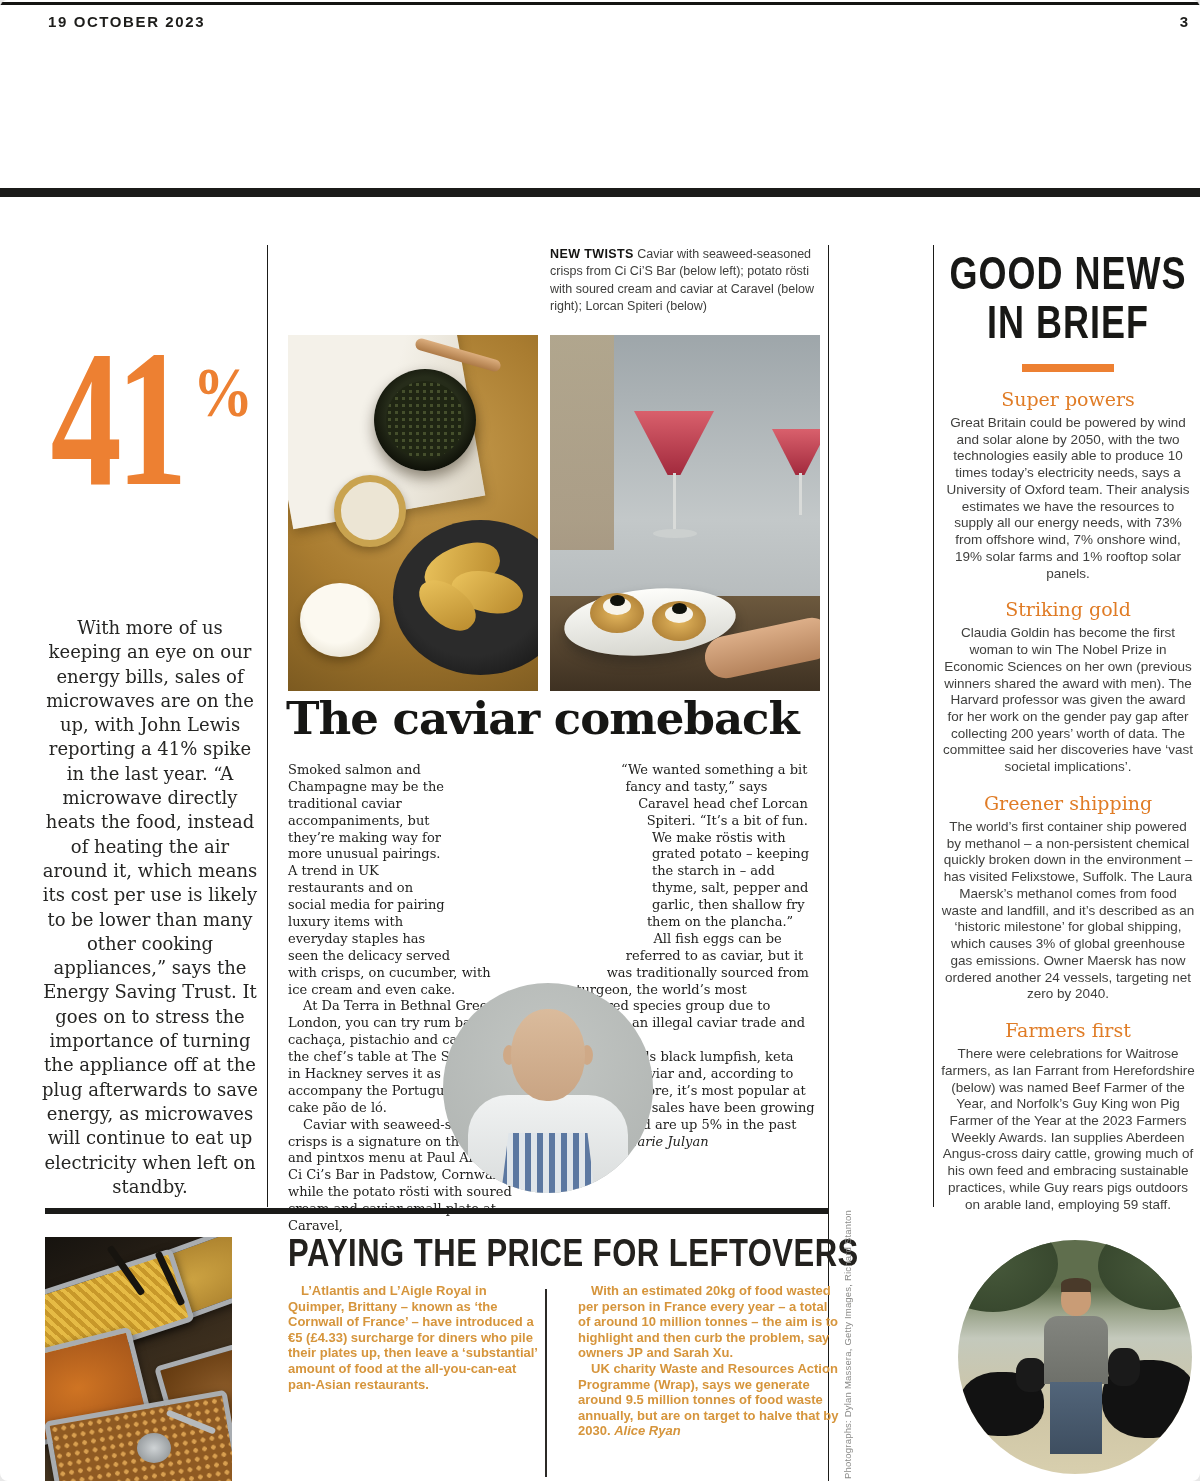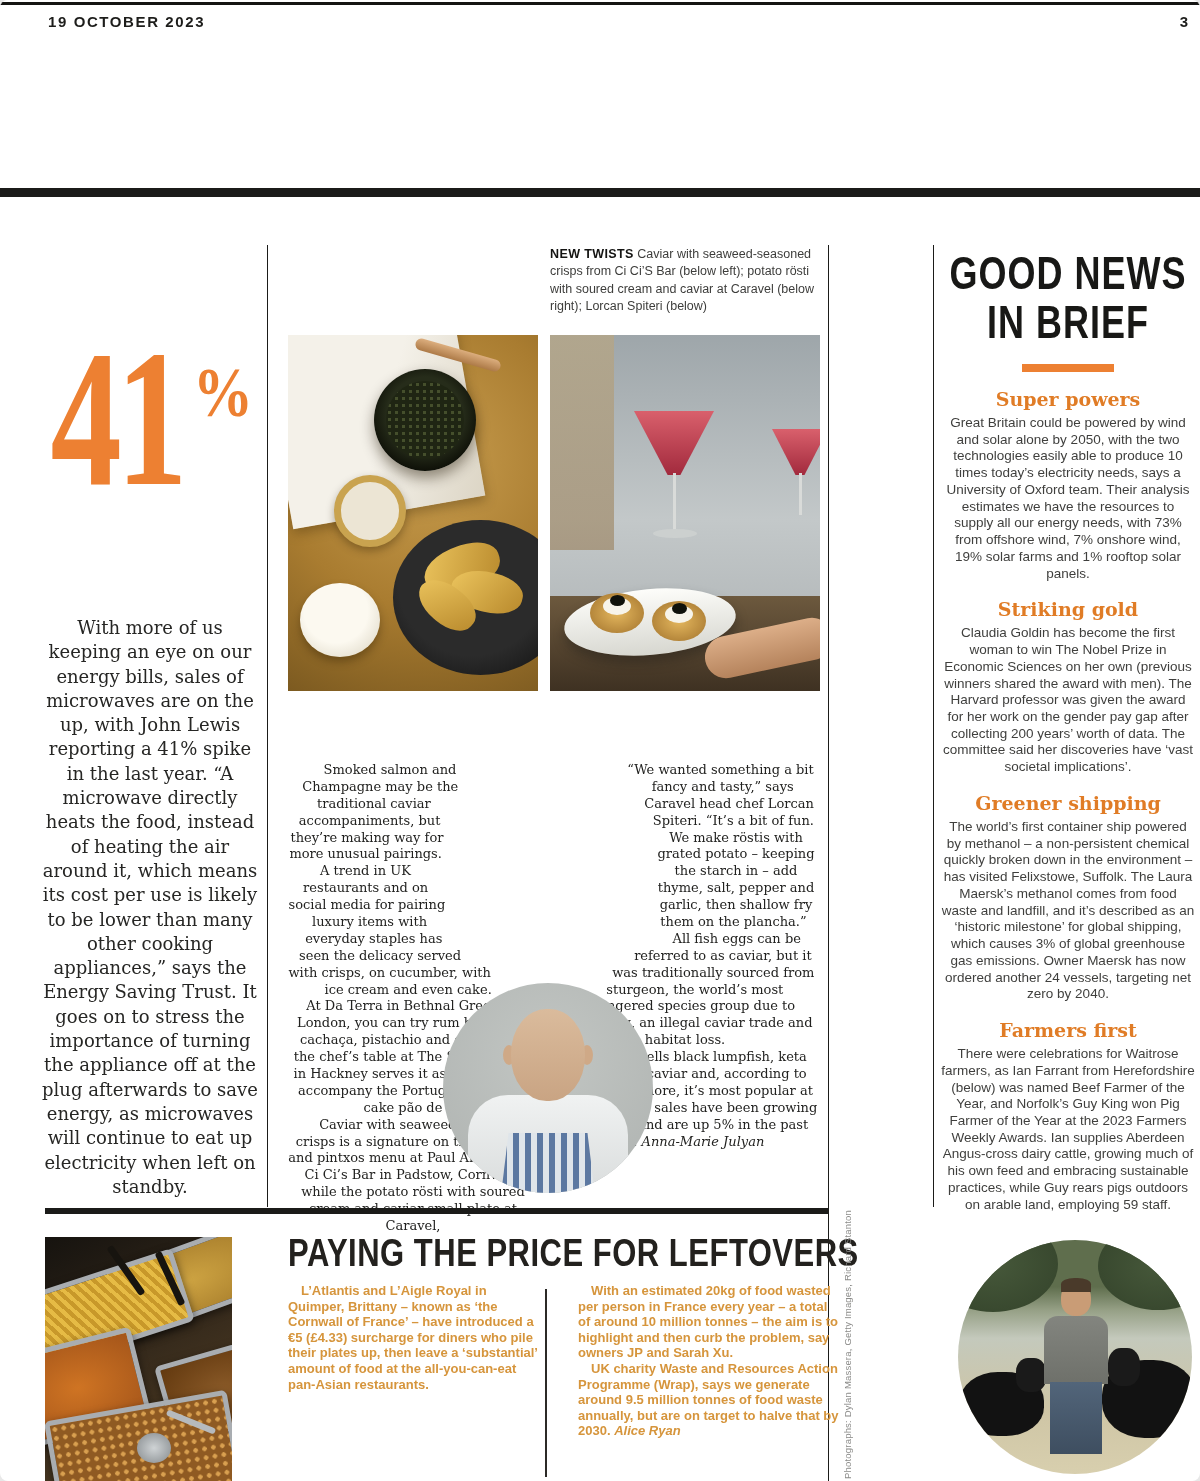--- a/index.html
+++ b/index.html
@@ -84,21 +84,21 @@
   .arm { position:absolute; right:-14px; bottom:22px; width:130px; height:42px; border-radius:21px;
          background:linear-gradient(#dcae88,#b5835c); transform:rotate(-12deg); }
 
   .headline { position:absolute; left:286px; top:692px; width:540px; margin:0;
               font-family:"DejaVu Serif", serif; font-weight:bold; font-size:45px;
               letter-spacing:-1px; color:#161614; }
 
   .col { position:absolute; top:762px; }
   .col1 { left:288px; width:250px; }
   .col2 { left:550px; width:270px; }
-  .col p { margin:0; font-family:"DejaVu Serif", serif; font-size:13px; line-height:1.3; color:#222220;text-align:center; }
+  .col p { margin:0; font-family:"DejaVu Serif", serif; font-size:13px; line-height:1.3; color:#222220; }
   .col p.ind { text-indent:15px; }
   .spacer-r { float:right; width:96px; height:216px; margin-top:220px;
               shape-outside:circle(113px at 114px 110px); }
   .spacer-l { float:left; width:102px; height:216px; margin-top:220px;
               shape-outside:circle(113px at -8px 110px); }
   .byline { font-style:italic; }
 
   .chef-circle { position:absolute; left:443px; top:983px; width:210px; height:210px; border-radius:50%;
                  overflow:hidden; background:radial-gradient(circle at 50% 35%, #c2c6c3, #aeb2b0); }
   .chef-head { position:absolute; left:68px; top:26px; width:74px; height:92px; border-radius:48%;
@@ -111,21 +111,21 @@
                 clip-path:polygon(8% 0, 92% 0, 100% 100%, 0 100%);
                 background:repeating-linear-gradient(90deg,#5c78a1 0 6px,#dfe5ea 6px 12px); }
 
   
   .goodnews { position:absolute; left:941px; top:248px; width:254px; text-align:center; }
   .gn-title { margin:0 0 12px 0; font-size:36px; font-weight:bold; line-height:49px;
               letter-spacing:1px; color:#181816; }
   .gn-line { display:block; transform:scaleY(1.28); transform-origin:center; }
   .gn-sub { margin:10px 0 0 0; font-family:"DejaVu Serif", serif; font-size:17px; line-height:1.32; color:#222220; }
   .gn-bar { width:92px; height:8px; margin:18px auto 2px; }
-  .gn-section h4 { margin:16px 0 5px 0; font-family:"DejaVu Serif", serif; font-size:19px; font-weight:bold; color:#e07c26; }
+  .gn-section h4 { margin:16px 0 5px 0; font-family:"DejaVu Serif", serif; font-size:19px; font-weight:normal; color:#e07c26; }
   .gn-section p { margin:0; font-size:13.5px; line-height:1.24; color:#3f3f3d; }
 
   
   .bottom-bar { position:absolute; left:45px; top:1208px; width:783px; height:6px; background:#1b1b19; }
   .photo-buffet { left:45px; top:1237px; width:187px; height:244px;
                   background:linear-gradient(150deg,#16130f,#33281b 45%,#5a4426); }
   .tray { position:absolute; border:5px solid #a9adb1; border-radius:6px; box-shadow:0 3px 8px rgba(0,0,0,.5); }
   .t1 { left:-18px; top:34px; width:150px; height:66px; transform:rotate(-18deg);
         background:repeating-linear-gradient(60deg,#e6bb45 0 4px,#c8982a 4px 8px); }
   .t2 { left:-32px; top:104px; width:120px; height:84px; transform:rotate(-14deg);
@@ -235,20 +235,21 @@
         <div class="dollop"></div>
         <div class="caviar-dot"></div>
       </div>
     <div class="rosti r2">
         <div class="dollop"></div>
         <div class="caviar-dot"></div>
       </div>
     <div class="arm"></div>
   </div>
 
+  <h1 class="headline">The caviar comeback</h1>
 
   <div class="col col1">
     <span class="spacer-r"></span>
     <p>Smoked salmon and Champagne may be the traditional caviar accompaniments, but they’re making way for more unusual pairings. A trend in UK restaurants and on social media for pairing luxury items with everyday staples has seen the delicacy served with crisps, on cucumber, with ice cream and even cake.</p>
     <p class="ind">At Da Terra in Bethnal Green, east London, you can try rum baba with cachaça, pistachio and caviar, and the chef’s table at The Sea, The Sea in Hackney serves it as a salty hit to accompany the Portuguese sponge cake pão de ló.</p>
     <p class="ind">Caviar with seaweed-seasoned crisps is a signature on the cocktail and pintxos menu at Paul Ainsworth’s Ci Ci’s Bar in Padstow, Cornwall, while the potato rösti with soured cream and caviar small plate at Caravel,</p>
   </div>
 
   <div class="col col2">
     <span class="spacer-l"></span>

